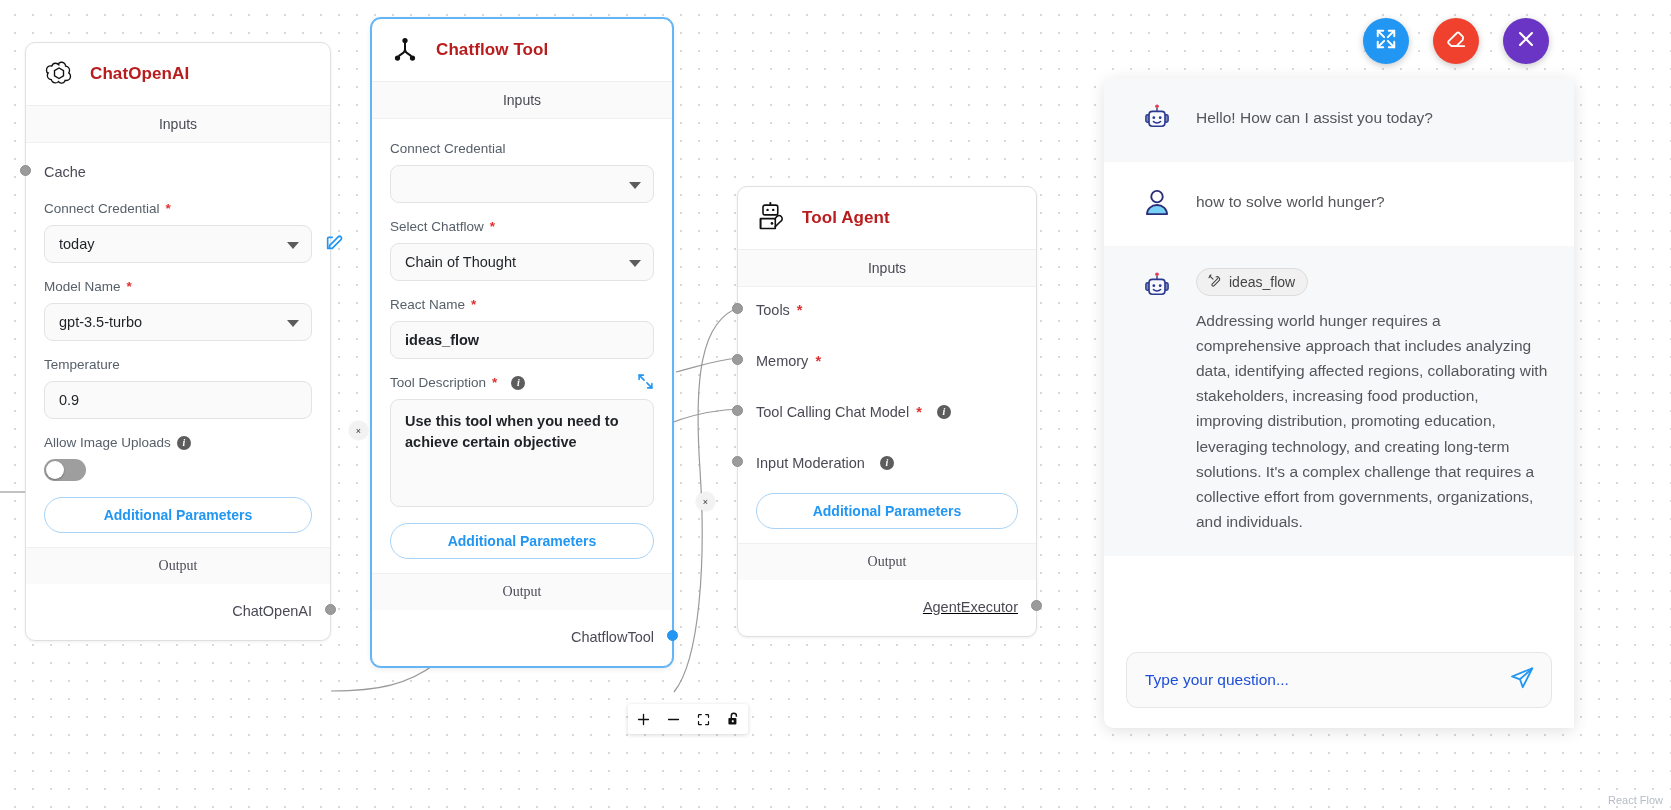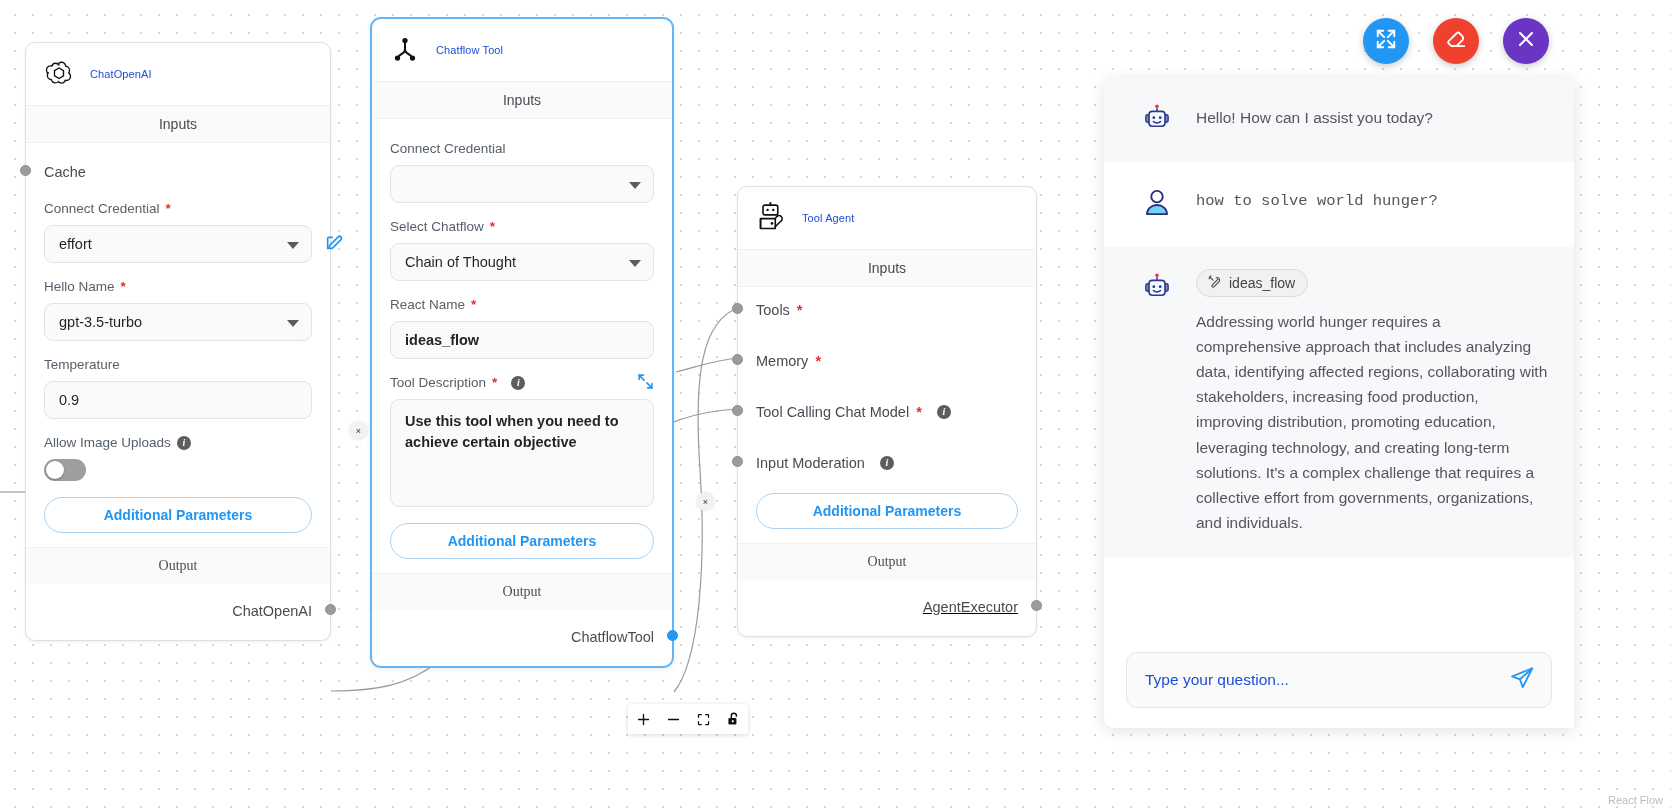--- a/index.html
+++ b/index.html
@@ -32,21 +32,21 @@
   .node.selected {
     border: 1px solid #64b5f6;
     box-shadow: 0 0 0 1px #64b5f6, 0 2px 6px rgba(0,0,0,0.09);
   }
   .node-header {
     display: flex; align-items: center; gap: 14px;
     padding: 14px 16px;
     border-bottom: 1px solid #eeeeee;
   }
   .node-icon { width: 34px; height: 34px; flex: 0 0 34px; display: flex; align-items: center; justify-content: center; }
-  .node-title { font-size: 11px; color: #1d4ed8; font-weight: 400; letter-spacing: .1px; }
+  .node-title { font-size: 17px; color: #b91c1c; font-weight: 700; letter-spacing: .1px; }
   .section-bar {
     background: #fafafa;
     text-align: center;
     font-size: 14px;
     color: #4a4a55;
     padding: 10px 0;
     border-bottom: 1px solid #f0f0f0;
   }
   .section-bar.output { border-bottom: none; border-top: 1px solid #f0f0f0; font-family: Liberation Serif, serif; }
   .node-body { padding: 6px 18px 14px 18px; }
@@ -160,21 +160,21 @@
     width: 470px; height: 650px;
     background: #fff;
     border-radius: 10px 0 0 10px;
     box-shadow: 0 3px 16px rgba(0,0,0,0.12);
     overflow: hidden;
     display: flex; flex-direction: column;
   }
   #chat-scroll { flex: 1; overflow: hidden; position: relative; }
   .msg { display: flex; gap: 20px; padding: 22px 24px 22px 36px; align-items: flex-start; }
   .msg.bot { background: #f7f8f9; }
-  .msg.user { background: #ffffff; font-family: Liberation Mono, monospace; }
+  .msg.user { background: #ffffff; }
   .msg-avatar { width: 36px; flex: 0 0 36px; padding-top: 2px; }
   .msg-text { font-size: 15.5px; color: #55565c; line-height: 1.62; padding-top: 5px; }
   .tool-chip {
     display: inline-flex; align-items: center; gap: 7px;
     border: 1px solid #dcdcdc; border-radius: 14px;
     background: #f1f1f1;
     padding: 4px 12px 4px 10px;
     font-size: 14px; color: #444;
     margin-bottom: 12px;
   }
@@ -260,35 +260,35 @@
         </div>
       </div>
 
       <div class="field">
         <div class="field-label">
           <span>Connect Credential</span>
           <span class="req">*</span>
         </div>
         <div class="cred-row" style="position:relative;">
           <div class="control">
-            <span>effort</span>
+            <span>today</span>
             <span class="caret"></span>
           </div>
           <span class="edit-cred">
             <svg width="22" height="22" viewBox="0 0 24 24" fill="none" stroke="#2196f3" stroke-width="1.8" stroke-linecap="round" stroke-linejoin="round">
               <path d="M4 20h5l9.5-9.5a2.1 2.1 0 0 0-3-3L6 17v3z"></path>
               <path d="M4 20V9a1 1 0 0 1 1-1h4"></path>
             </svg>
           </span>
         </div>
       </div>
 
       <div class="field">
         <div class="field-label">
-          <span>Hello Name</span>
+          <span>Model Name</span>
           <span class="req">*</span>
         </div>
         <div class="control">
           <span>gpt-3.5-turbo</span>
           <span class="caret"></span>
         </div>
       </div>
 
       <div class="field">
         <div class="field-label">

